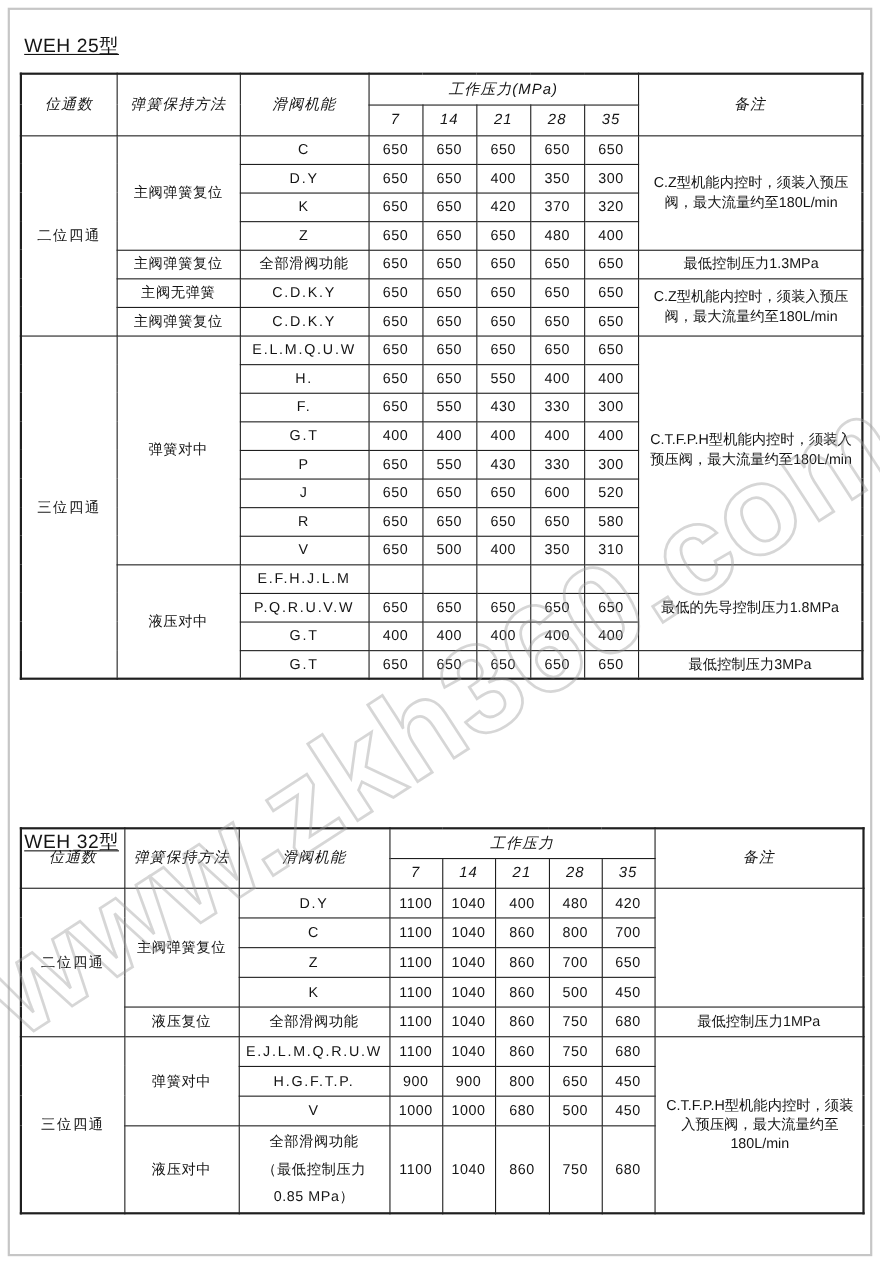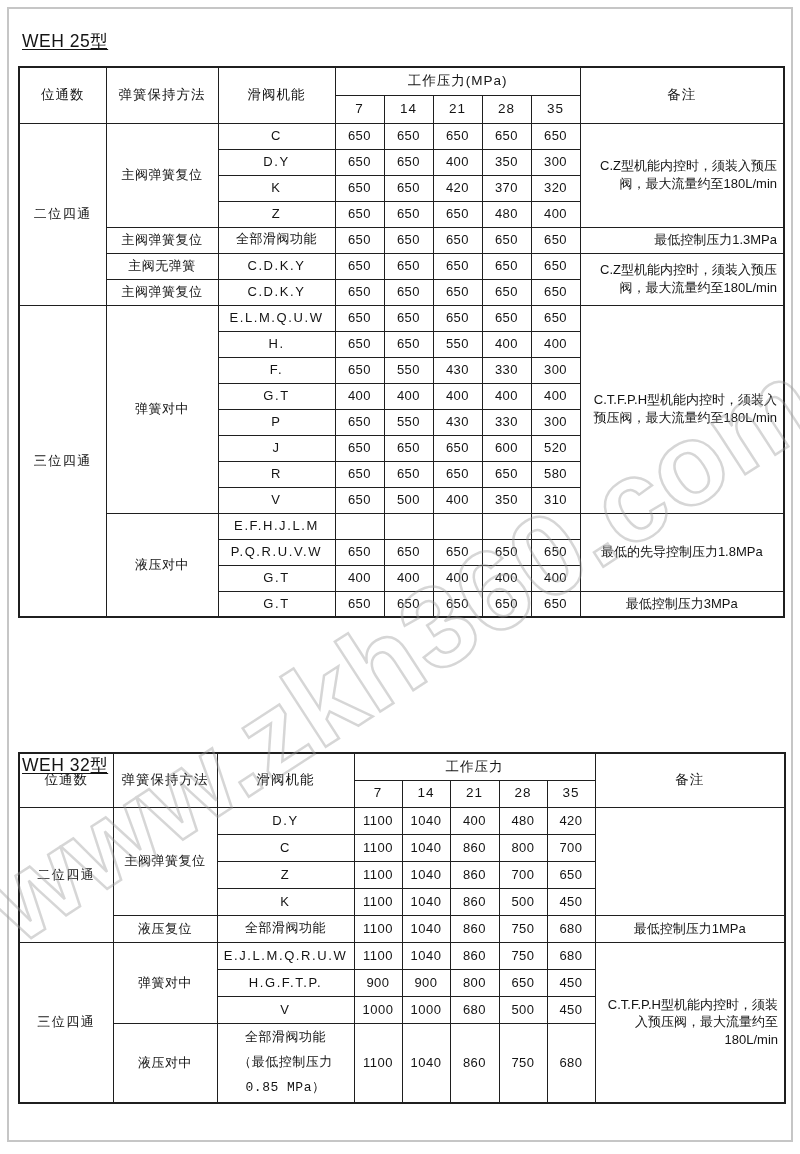--- a/index.html
+++ b/index.html
@@ -77,31 +77,31 @@
     font-size: 13px;
     line-height: 1.35;
   }
 
   #table-0 thead tr { height: 28px; }
   #table-0 tbody tr { height: 26px; }
   #table-1 thead tr { height: 27px; }
   #table-1 tbody tr { height: 27px; }
   #table-1 tbody tr:last-child { height: 76px; }
 
-  table.spec th { font-size: 13.5px; letter-spacing: 1px; }
+  table.spec th { font-size: 13.5px; letter-spacing: 1px; font-style: italic; }
 
   td.group  { font-size: 13.5px; letter-spacing: 1.5px; }
   td.method { font-size: 13.5px; letter-spacing: 0.5px; }
-  td.func   { font-size: 13.5px; letter-spacing: 0.5px; font-family: Liberation Mono, monospace; }
+  td.func   { font-size: 13.5px; letter-spacing: 0.5px; }
   td.func.multi { white-space: pre-line; line-height: 1.95; }
   td.code   { font-size: 13px; letter-spacing: 1.6px; }
   td.num    { font-size: 12.5px; letter-spacing: 0.5px; }
 
   td.remark { font-size: 13px; padding: 2px 6px; line-height: 1.65; }
-  td.remark.left { text-align: right; padding-left: 8px; padding-right: 6px; }
+  td.remark.left { text-align: center; padding-left: 8px; padding-right: 6px; }
 </style>
 </head>
 <body>
 
 <div class="page">
   <div class="frame"></div>
 
   <div class="watermark">www.zkh360.com</div>
 
   <div class="title t1">WEH 25型</div>

